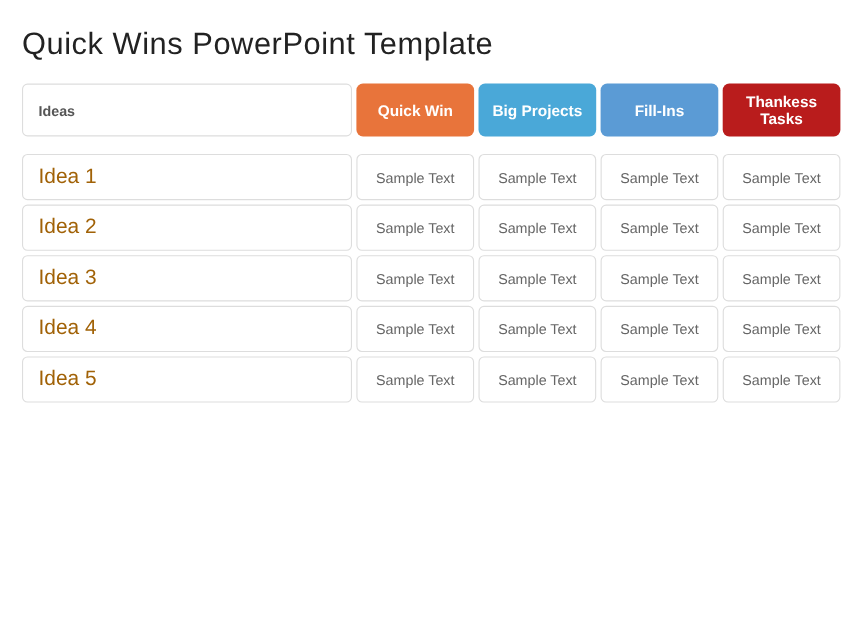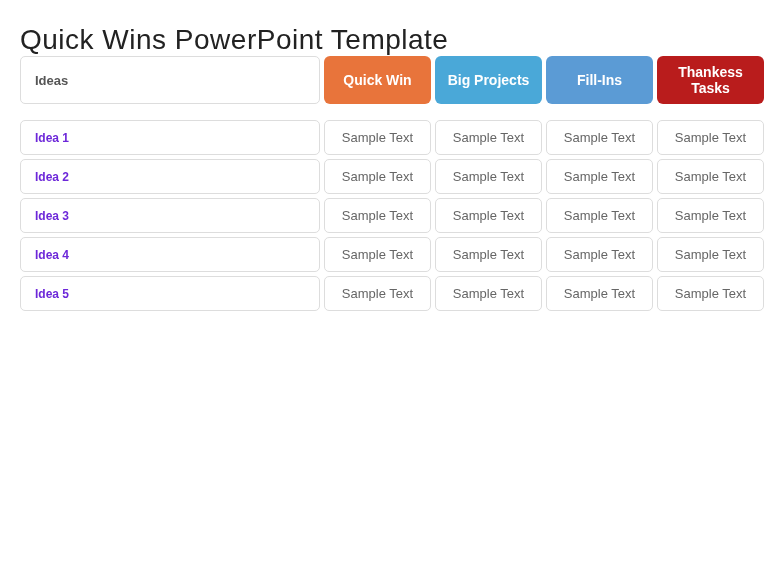--- a/index.html
+++ b/index.html
@@ -14,20 +14,21 @@
       background: #ffffff;
       font-family: 'Segoe UI', Arial, sans-serif;
       padding: 24px 20px;
       overflow: hidden;
     }
 
     .page-title {
       font-size: 28px;
       font-weight: 400;
       color: #222222;
+      margin-bottom: 20px;
       letter-spacing: 0.5px;
     }
 
     .header-row {
       display: flex;
       gap: 4px;
       margin-bottom: 16px;
     }
 
     .header-ideas {
@@ -115,23 +116,22 @@
       padding: 9px 14px;
       font-size: 13px;
       color: #555555;
       background: #ffffff;
       display: flex;
       align-items: center;
     }
 
     .cell-idea {
       flex: 0 0 300px;
-      color: #6d28d9;
-      font-size: 12px;
-      font-weight: bold;
+      color: #a16207;
+      font-size: 19px;
     }
 
     .cell-data {
       flex: 0 0 107px;
       justify-content: center;
       color: #666666;
       text-align: right;
     }
   </style>
 </head>

